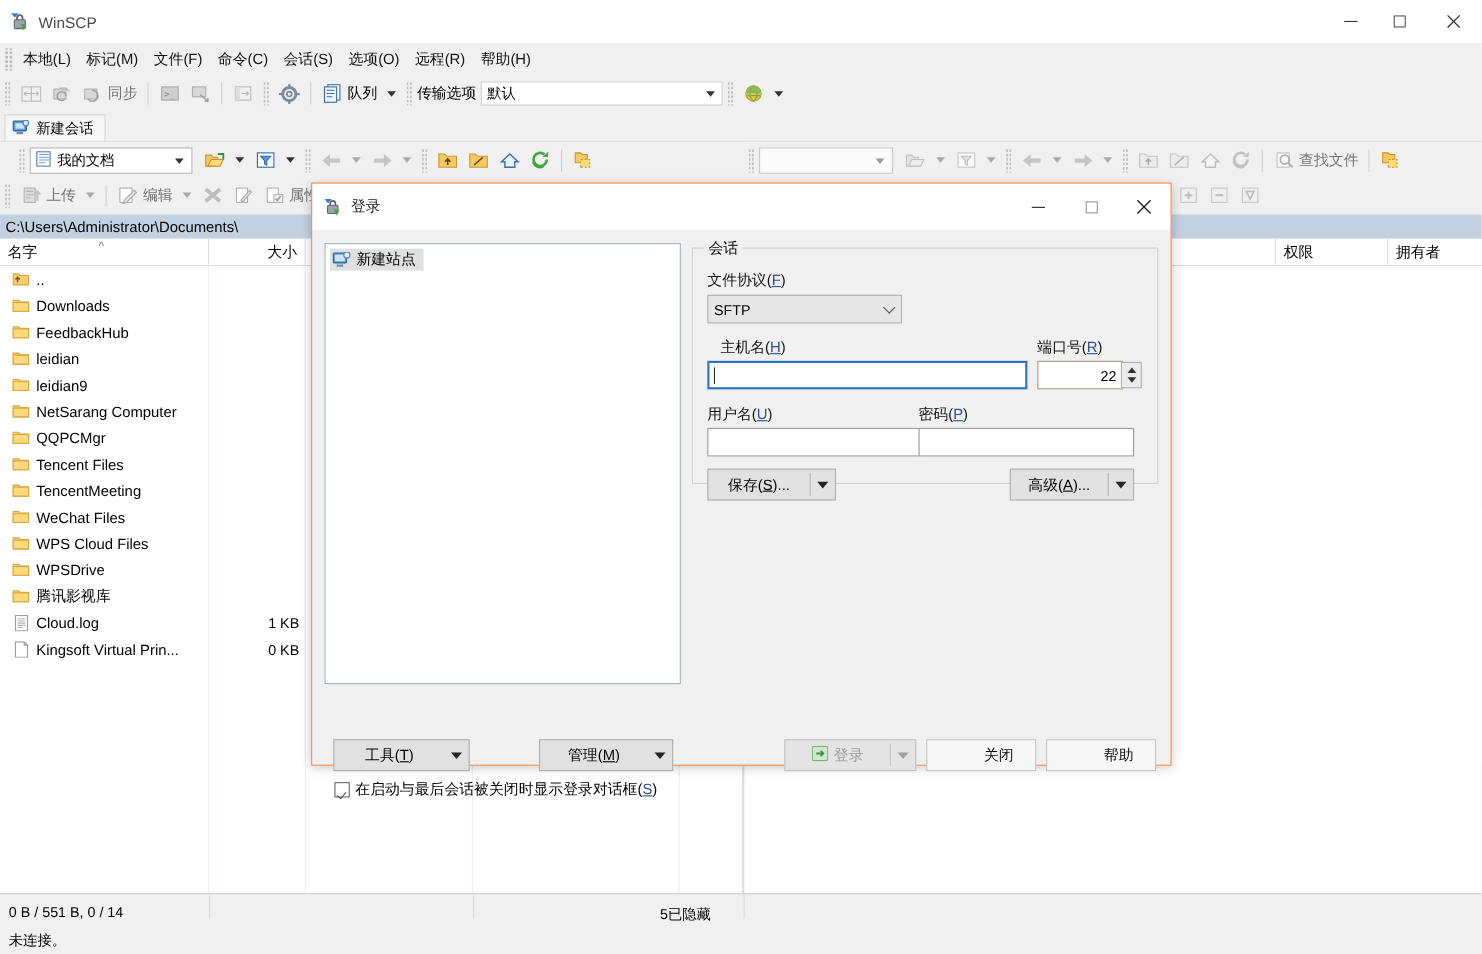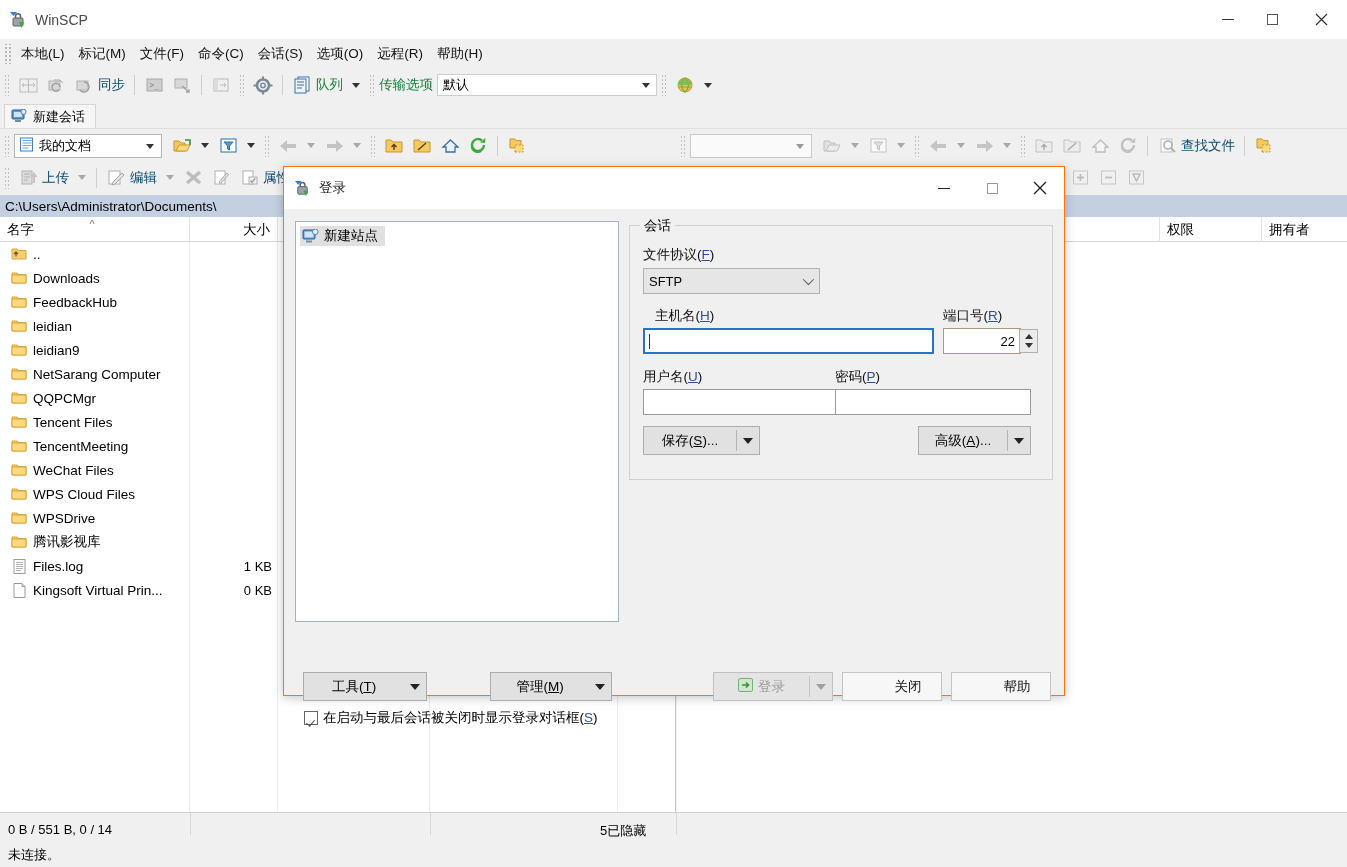--- a/index.html
+++ b/index.html
@@ -30,35 +30,35 @@
      background-size:4px 4px; background-position:0 2px; }
   .menubar .mi { padding:3px 7px; font-size:13.5px; color:#111; }
 
   
   .tbar1 { position:absolute; left:0; top:68px; width:1347px; height:34px; background:#f0f0f0; display:flex; align-items:center; }
   .tbtn { width:28px; height:26px; display:flex; align-items:center; justify-content:center; }
   .sep { width:1px; height:20px; background:#cfcfcf; margin:0 5px; }
   .dgrip { width:6px; height:22px; margin:0 4px;
      background-image:radial-gradient(#c0c0c0 40%, transparent 41%);
      background-size:3px 4px; }
-  .tlabel { font-size:13.5px; color:#0c4a6e; margin-right:4px; }
-  .tlabel.on { color:#15803d; }
+  .tlabel { font-size:13.5px; color:#737373; margin-right:4px; }
+  .tlabel.on { color:#000000; }
   .caret { width:0;height:0;border-left:4px solid transparent;border-right:4px solid transparent;border-top:5px solid #333; margin:0 5px; }
   .caret.dim { border-top-color:#a8a8a8; }
   .combo-transfer { width:220px; height:22px; background:#fff; border:1px solid #cdcdcd; display:flex; align-items:center; padding-left:5px; font-size:13px; position:relative; }
   .combo-transfer .arrow { position:absolute; right:6px; top:8px; width:0;height:0;border-left:4px solid transparent;border-right:4px solid transparent;border-top:5px solid #333; }
 
   
   .tabstrip { position:absolute; left:0; top:102px; width:1347px; height:27px; background:#f0f0f0; }
   .tab { position:absolute; left:4px; top:2px; height:25px; padding:0 10px 0 6px; background:#f6f6f6; border:1px solid #d6d6d6; border-bottom:none; display:flex; align-items:center; font-size:13px; }
   .tabline { position:absolute; left:0; bottom:0; width:1347px; height:1px; background:#dedede; }
 
   
   .ptb { position:absolute; height:33px; display:flex; align-items:center; background:#f0f0f0; }
-  .ptb.left1 { left:0; top:129px; width:676px; }
+  .ptb.left1 { left:13px; top:129px; width:676px; }
   .ptb.left2 { left:0; top:161px; width:676px; }
   .ptb.right1 { left:676px; top:129px; width:671px; }
   .ptb.right2 { left:676px; top:161px; width:671px; }
   .pathcombo { height:24px; background:#fff; border:1px solid #b4b4b4; display:flex; align-items:center; padding-left:4px; font-size:13px; position:relative; }
   .pathcombo .arrow { position:absolute; right:7px; top:9px; width:0;height:0;border-left:4px solid transparent;border-right:4px solid transparent;border-top:5px solid #333; }
   .pathcombo .arrow.dim { border-top-color:#9a9a9a; }
 
   
   .addrbar { position:absolute; height:22px; background:#c2d0e2; display:flex; align-items:center; padding-left:5px; font-size:13.5px; color:#000; }
   .addrbar.l { left:0; top:195px; width:676px; }
@@ -98,21 +98,21 @@
   .dlg-title .dicon { margin-left:10px; margin-right:8px; width:17px; height:17px; position:relative; }
   .dlg-title .dtxt { font-size:13.5px; color:#222; }
   .dlg-wc { position:absolute; right:0; top:0; height:42px; display:flex; }
   .dlg-wc div { width:48px; height:42px; display:flex; align-items:center; justify-content:center; }
   .dlg-body { position:absolute; left:0; top:42px; width:780px; height:486px; background:#f0f0f0; }
 
   .sitelist { position:absolute; left:11px; top:12px; width:324px; height:401px; background:#fff; border:1px solid #a2b3c6; }
   .site-item { margin:4px 0 0 4px; display:inline-flex; align-items:center; background:#e0e0e0; padding:1px 7px 1px 2px; font-size:13.5px; }
   .site-item .sico { width:17px; height:15px; margin-right:5px; position:relative; }
 
-  .groupbox { position:absolute; left:345px; top:16px; width:424px; height:255px; border:1px solid #d0d0d0; }
+  .groupbox { position:absolute; left:345px; top:16px; width:424px; height:215px; border:1px solid #d0d0d0; }
   .gb-title { position:absolute; left:10px; top:-9px; background:#f0f0f0; padding:0 4px; font-size:13.5px; }
 
   .flabel { position:absolute; font-size:13.5px; color:#111; }
   .acc { text-decoration:underline; }
   .accblue { color:#2f4f8f; }
   .ti { position:absolute; height:26px; background:#fff; border:1px solid #9a9a9a; font-size:13px; padding-left:4px; display:flex; align-items:center; }
   .ti.focus { border:2px solid #2a74c8; }
   .ti.num { justify-content:flex-end; padding-right:5px; border-color:#b0967a; }
   .caretbar { width:1px; height:15px; background:#333; }
   .selcombo { position:absolute; height:26px; background:#e6e6e6; border:1px solid #b0b0b0; font-size:13px; display:flex; align-items:center; padding-left:5px; }
@@ -674,21 +674,21 @@
           <span class="nm">腾讯影视库</span>
           <span class="sz"></span>
         </div>
         <div class="row">
           <span class="ico">
             <svg width="13" height="15" viewBox="0 0 13 15">
               <rect x="1" y="0.5" width="11" height="14" fill="#fff" stroke="#9a9a9a"></rect>
               <path d="M3 3.5h7M3 5.5h7M3 7.5h7M3 9.5h7M3 11.5h5" stroke="#b5b5b5"></path>
             </svg>
           </span>
-          <span class="nm">Files.log</span>
+          <span class="nm">Cloud.log</span>
           <span class="sz">1 KB</span>
         </div>
         <div class="row">
           <span class="ico">
             <svg width="13" height="15" viewBox="0 0 13 15">
               <path d="M1 0.5h8l3 3v11H1z" fill="#fff" stroke="#9a9a9a"></path>
               <path d="M9 0.5v3h3" fill="none" stroke="#9a9a9a"></path>
             </svg>
           </span>
           <span class="nm">Kingsoft Virtual Prin...</span>

